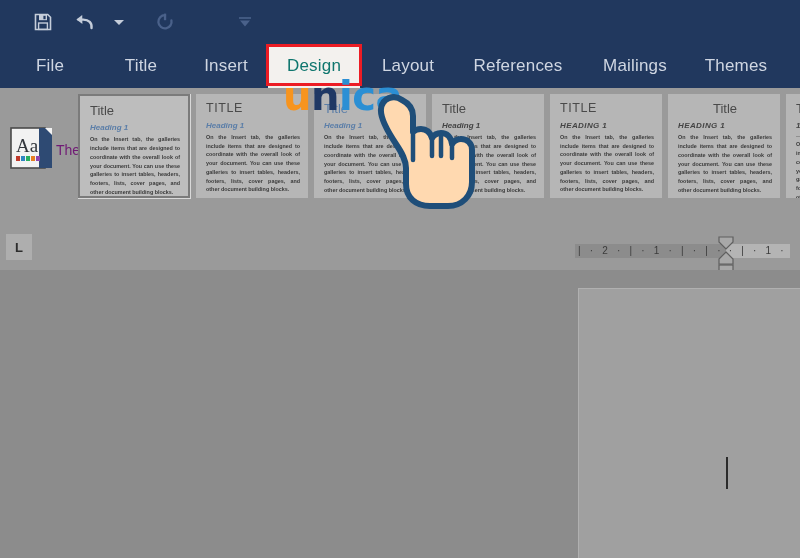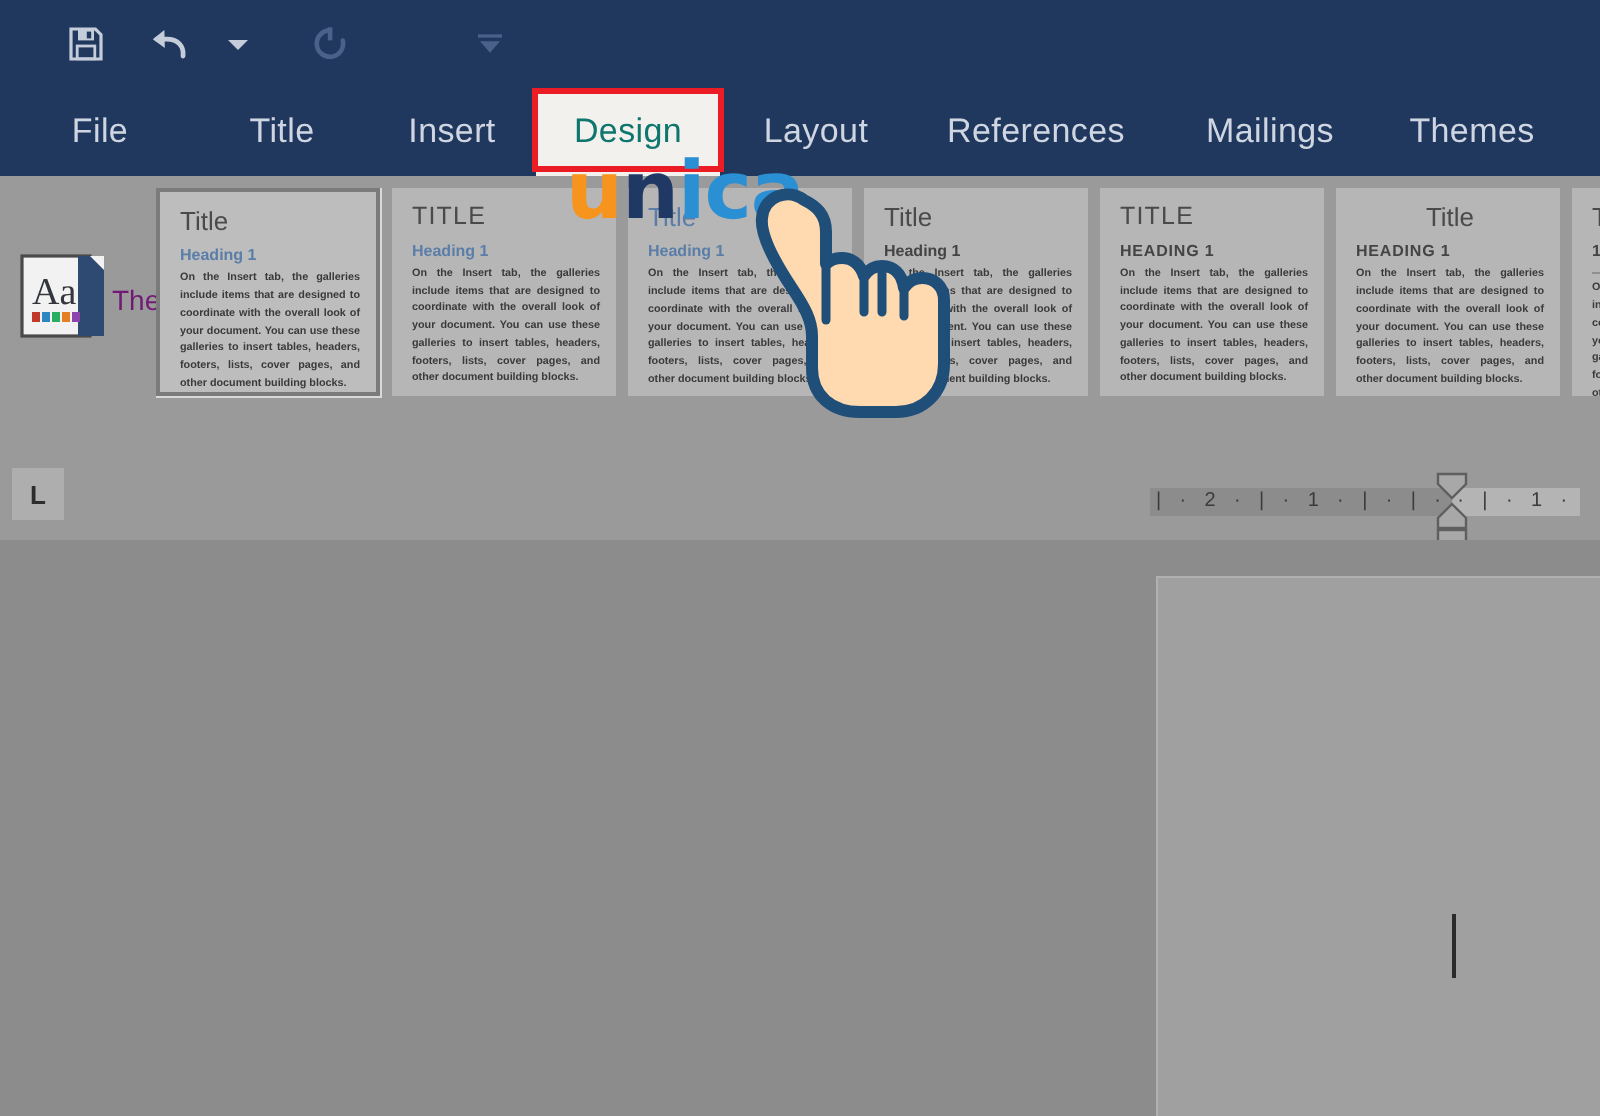--- a/index.html
+++ b/index.html
@@ -152,20 +152,21 @@
   }
   .gal-title.caps { letter-spacing: .6px; font-size: 12.5px; }
   .gal-title.blue { color: #5b7ea8; }
   .gal-title.center { text-align: center; }
   .gal-head {
     font-size: 8px;
     color: #5b7ea8;
     font-weight: bold;
     margin-bottom: 3px;
     white-space: nowrap;
+    font-style: italic;
   }
   .gal-head.dark { color: #444; }
   .gal-head.caps { letter-spacing: .4px; }
   .gal-body {
     font-size: 5.4px;
     color: #3a3a3a;
     line-height: 1.62;
     font-weight: bold;
     text-align: justify;
   }

